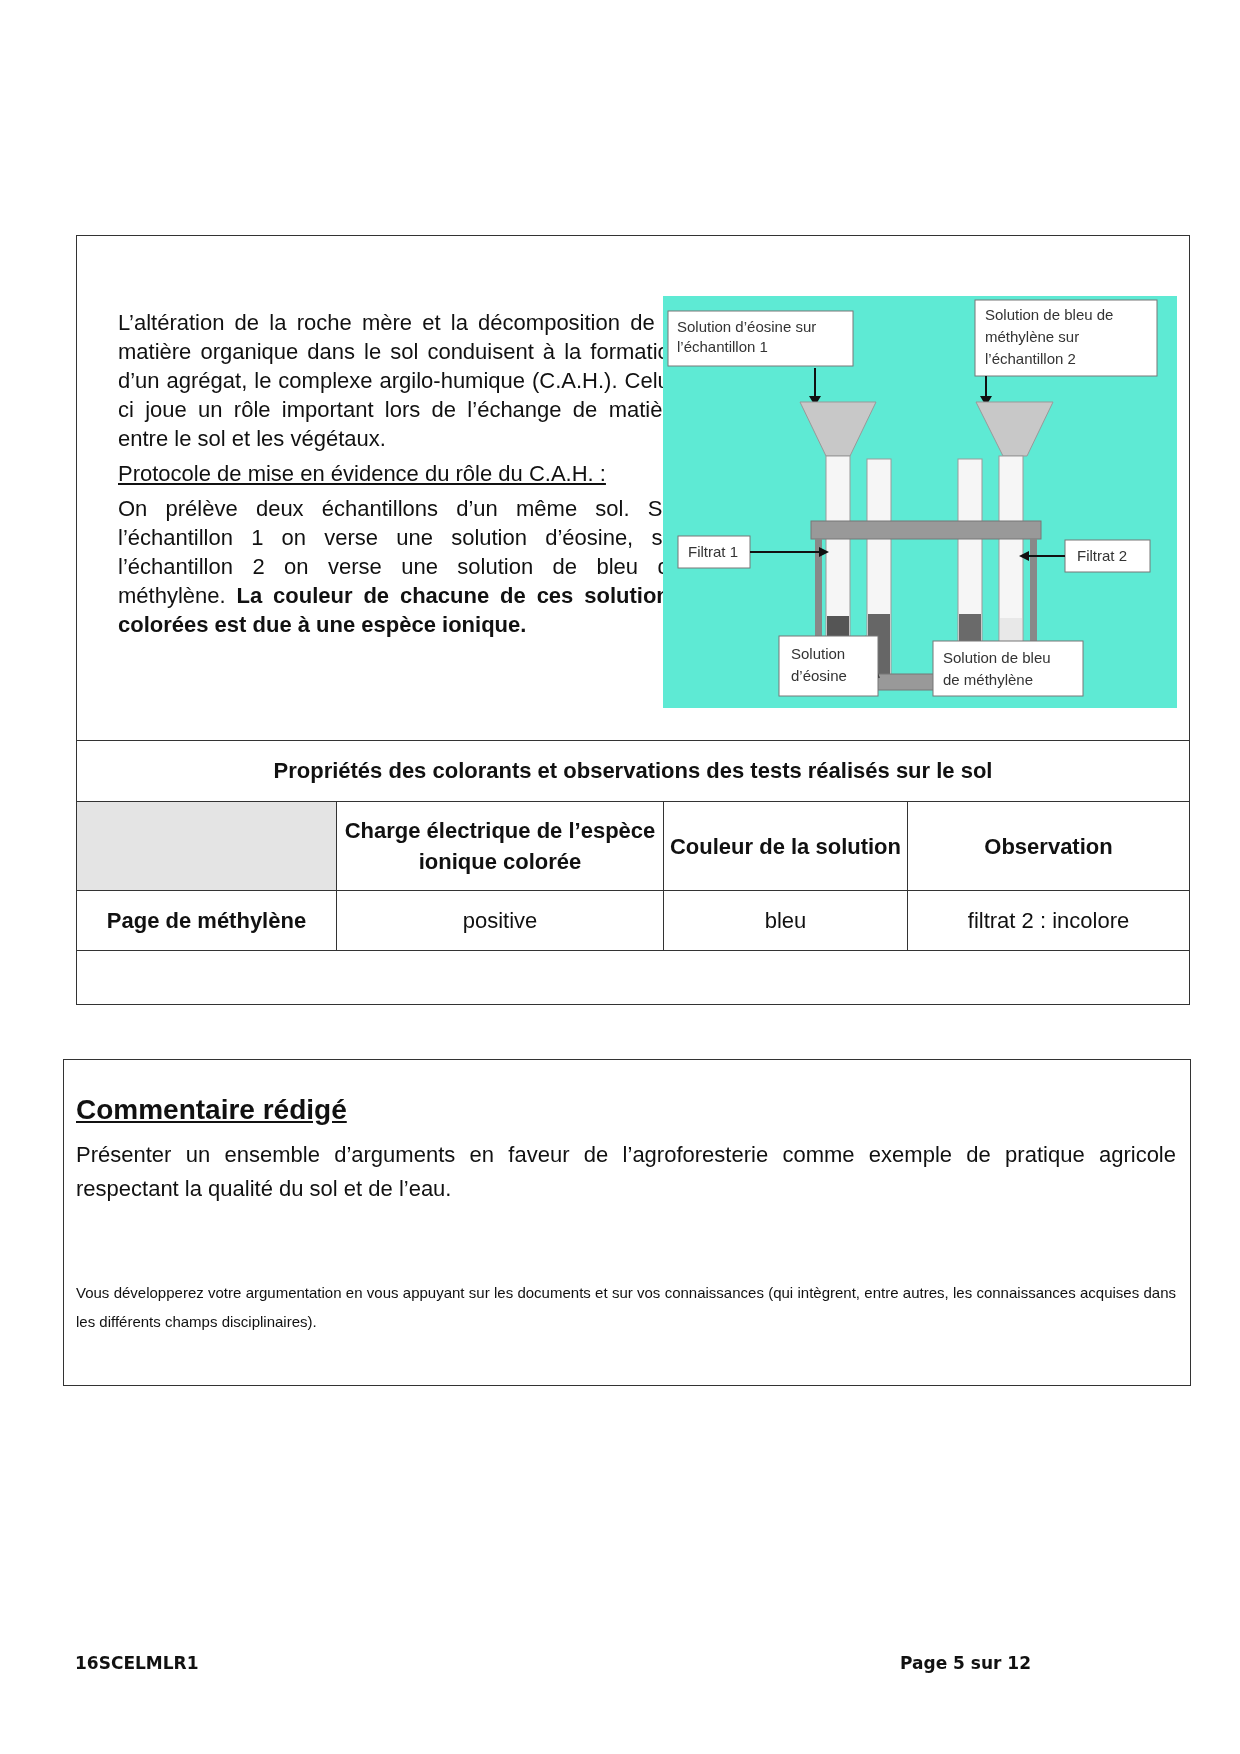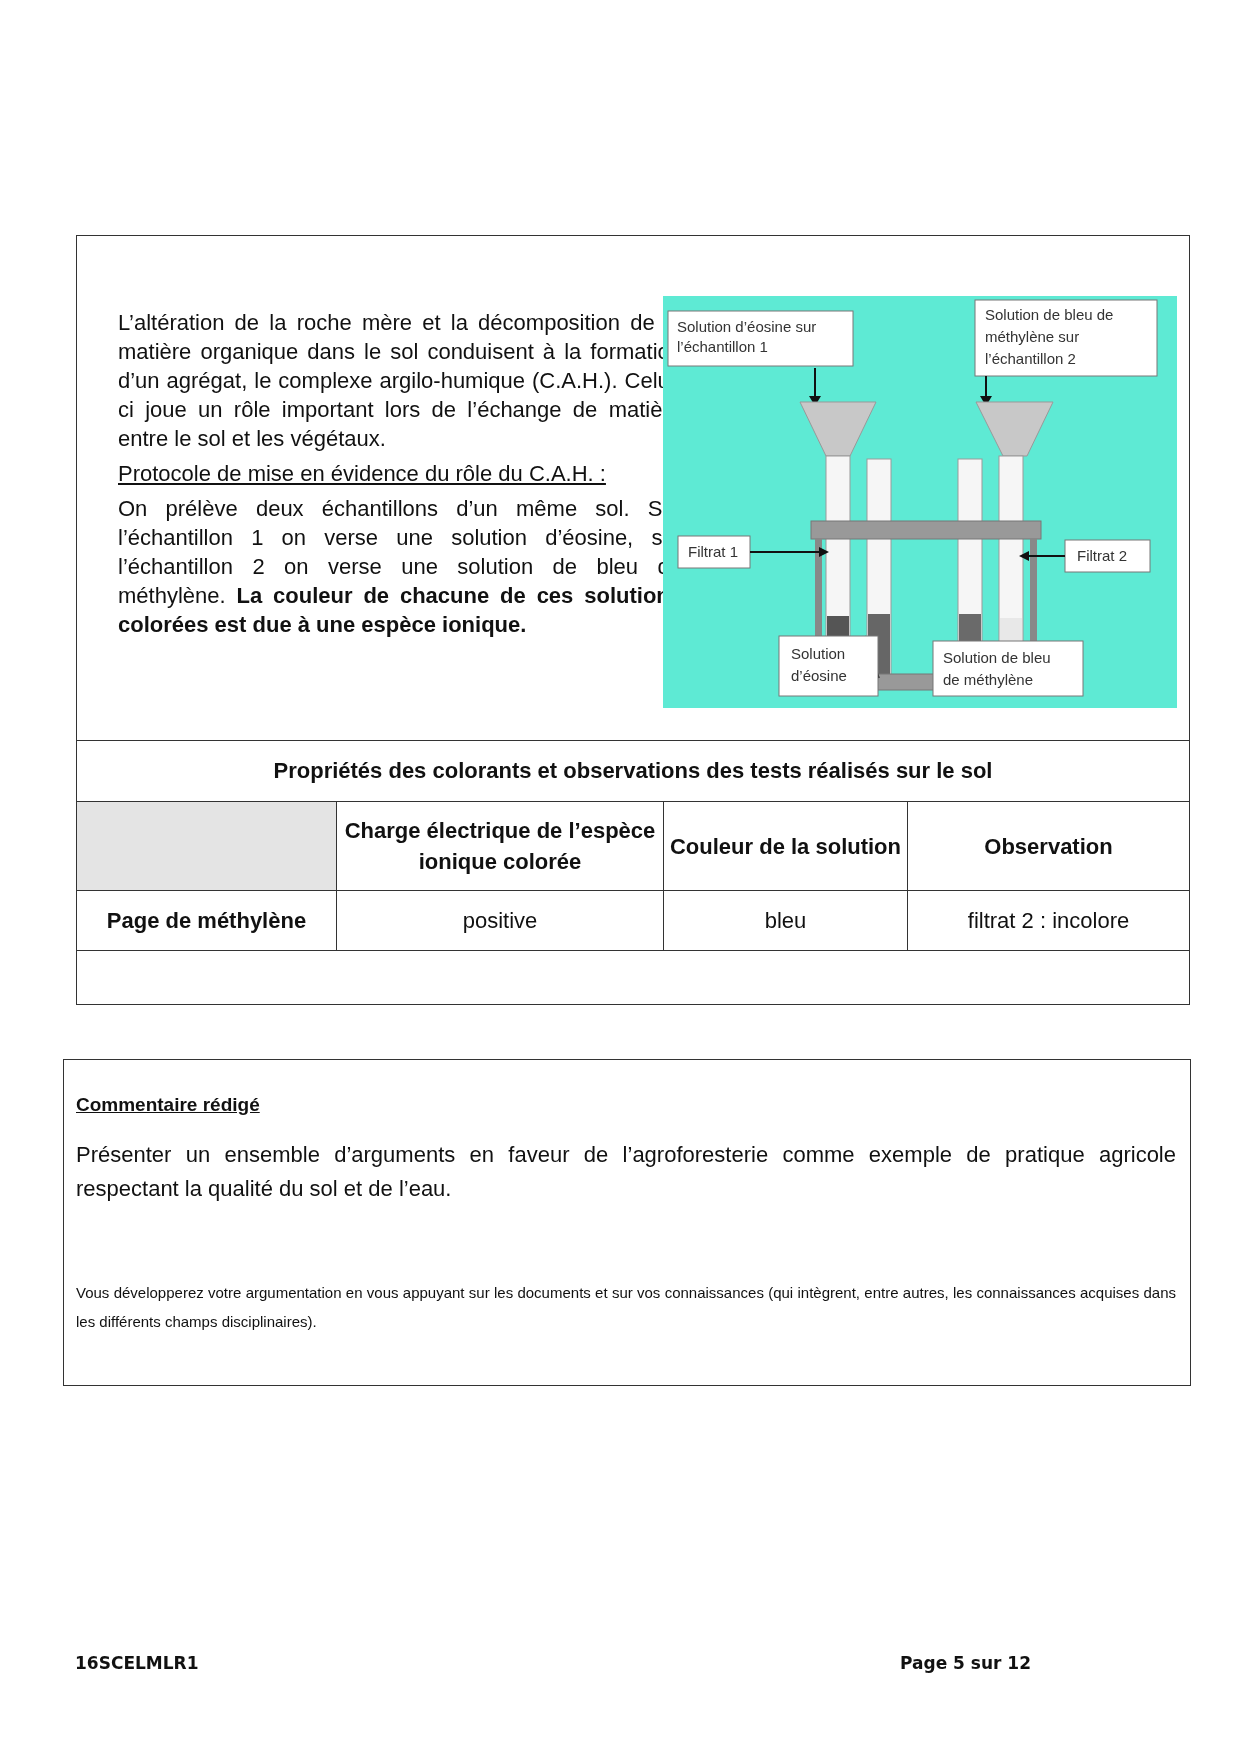--- a/index.html
+++ b/index.html
@@ -19,21 +19,21 @@
   table.props { position: absolute; left: -1px; top: 504px; width: 1114px; border-collapse: collapse;
                 font-size: 22px; }
   table.props td, table.props th { border: 1.5px solid #333; text-align: center; vertical-align: middle; margin-top: 32px; }
   table.props .caption-row th { height: 58px; font-weight: bold; }
   table.props .head-row th { height: 86px; font-weight: bold; line-height: 31px; }
   table.props .head-row th.blank { background: #e4e4e4; }
   table.props td { height: 57px; }
   table.props td.rowhead { font-weight: bold; }
   .comment-box { position: absolute; left: 63px; top: 1059px; width: 1128px; height: 327px;
                  border: 1.5px solid #333; box-sizing: border-box; }
-  .comment-title { position: absolute; left: 12px; top: 34px; font-size: 19px; font-weight: bold; text-decoration: underline; }
+  .comment-title { position: absolute; left: 12px; top: 34px; font-size: 28px; font-weight: bold; text-decoration: underline; }
   .comment-text { position: absolute; left: 12px; top: 78px; width: 1100px; font-size: 22px; line-height: 34px; text-align: justify; }
   .comment-note { position: absolute; left: 12px; top: 218px; width: 1100px; font-size: 15px; line-height: 29px; text-align: justify; }
   .footer-left { position: absolute; left: 75px; top: 1653px; font-family: "DejaVu Sans", sans-serif; font-weight: bold; font-size: 17px; }
   .footer-right { position: absolute; left: 900px; top: 1653px; font-family: "DejaVu Sans", sans-serif; font-weight: bold; font-size: 17px; }
 </style>
 </head>
 <body>
 
 <div class="doc-box">
 

